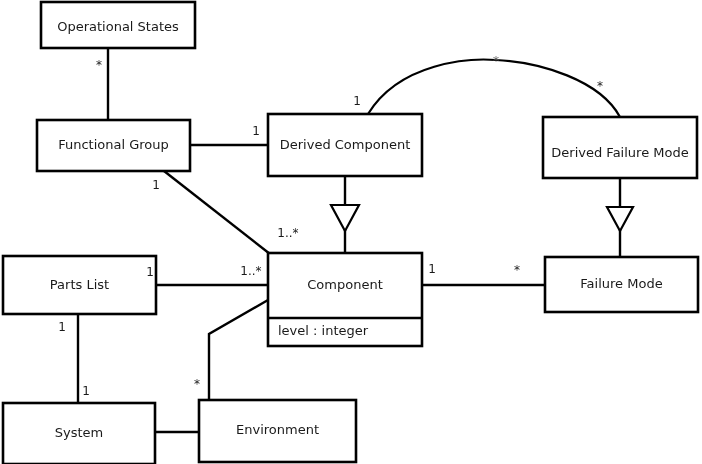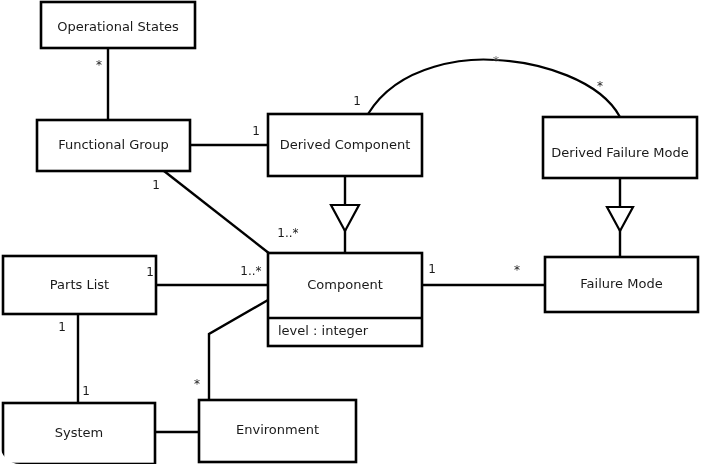--- a/index.html
+++ b/index.html
@@ -7,21 +7,20 @@
     padding: 0;
     background: #ffffff;
   }
   #diagram-root {
     position: relative;
     width: 702px;
     height: 464px;
     background: #ffffff;
     font-family: "DejaVu Sans", sans-serif;
     overflow: hidden;
-    border-radius: 20px;
   }
   svg#uml-canvas {
     display: block;
     width: 702px;
     height: 464px;
   }
   .cls-box {
     fill: #ffffff;
     stroke: #000000;
     stroke-width: 2.6;

